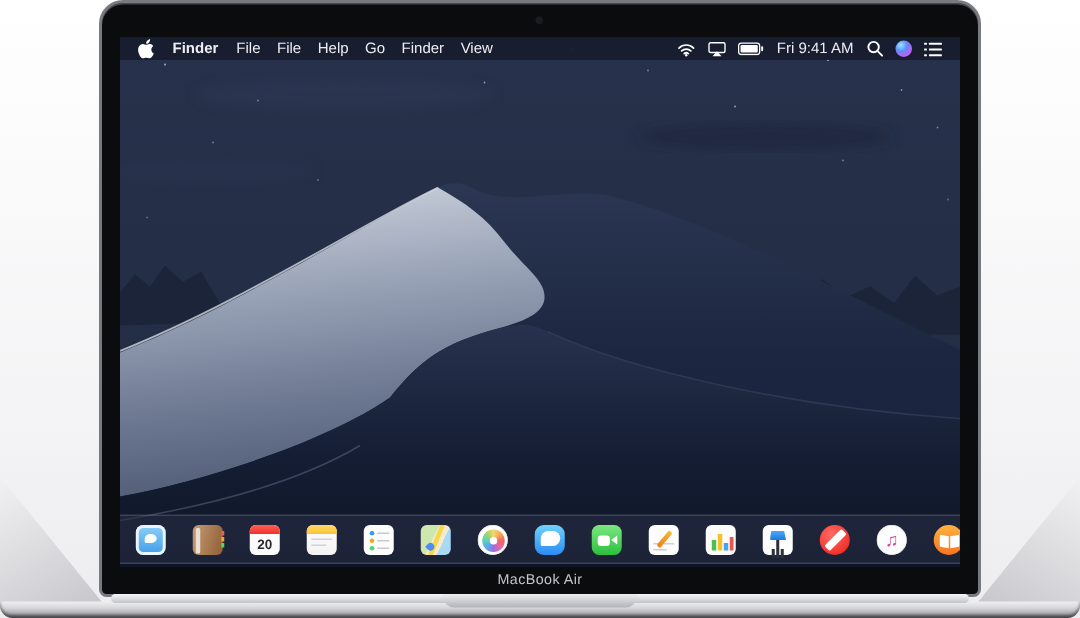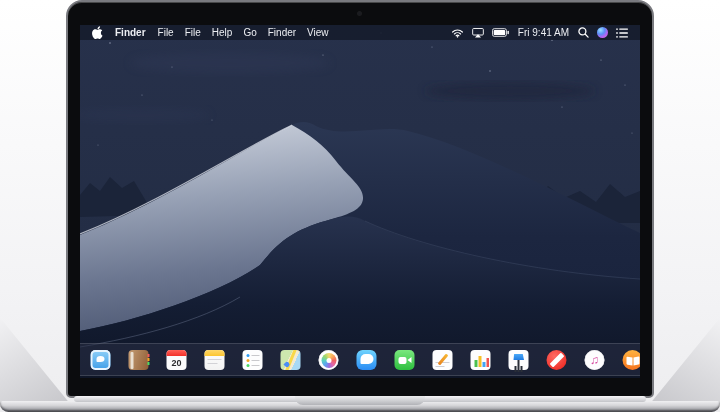--- a/index.html
+++ b/index.html
@@ -397,18 +397,19 @@
               </div>
             </div>
             <div class="dock-item" title="Trash">
               <div class="di icon-trash"></div>
             </div>
           </div>
       </div>
 
     </div>
 
+    <div class="chin-label">MacBook Air</div>
   </div>
 
   <div class="lip"></div>
   <div class="notch"></div>
 
 </div>
 
 </body></html>

